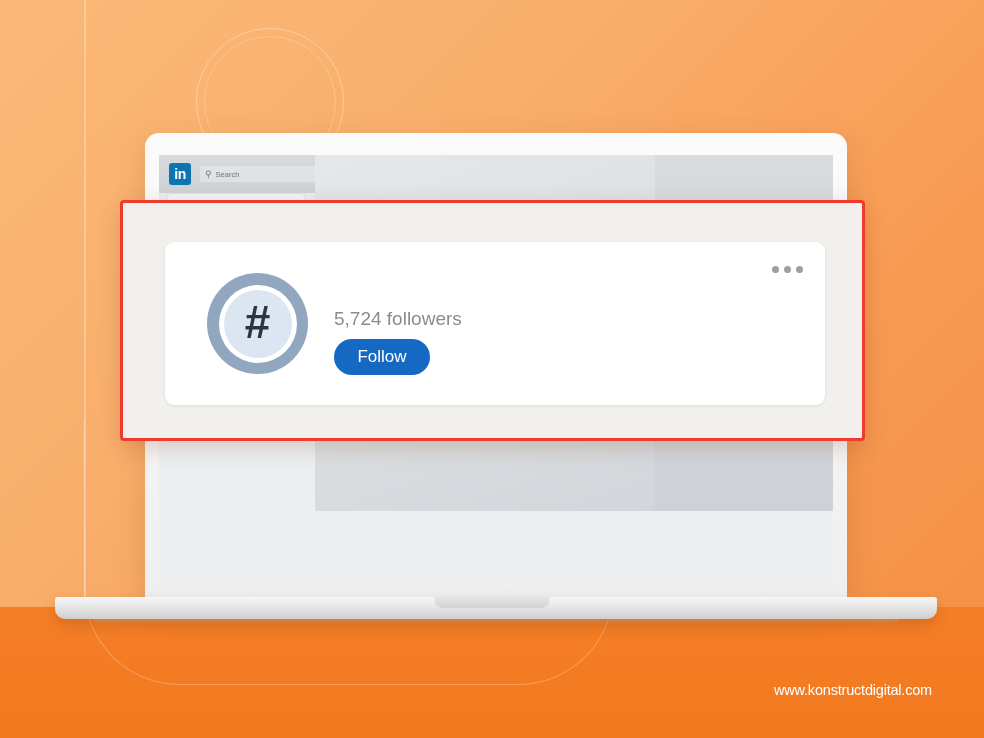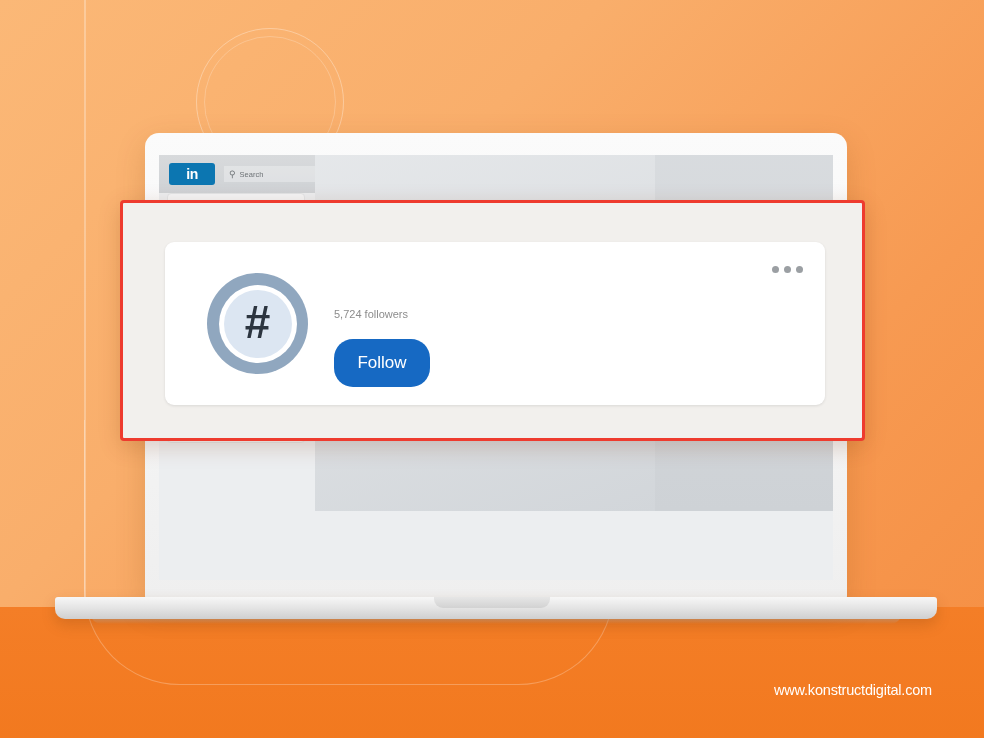--- a/index.html
+++ b/index.html
@@ -68,21 +68,21 @@
     border-radius:0 0 9px 9px;
   }
 
   
   #li-nav{
     position:absolute; left:0; top:0; width:674px; height:38px;
     background:linear-gradient(180deg,#D8DADC 0%,#CFD2D5 100%);
     display:flex; align-items:center;
   }
   #li-logo{
-    width:46px; height:22px; margin-left:10px;
+    width:22px; height:22px; margin-left:10px;
     background:#0C76B1; border-radius:3px;
     color:#fff; font-weight:bold; font-size:14px;
     display:flex; align-items:center; justify-content:center;
     letter-spacing:-.5px;
   }
   #li-search{
     margin-left:9px; width:162px; height:16px;
     background:rgba(255,255,255,0.30);
     display:flex; align-items:center; padding-left:5px; gap:4px;
   }
@@ -214,24 +214,24 @@
   #avatar-hash{
     font-size:46px; font-weight:bold; color:#2C3540; line-height:1;
     margin-top:-3px;
   }
   #card-title{
     position:absolute; left:169px; top:31px;
     font-size:24px; color:#191919; letter-spacing:-.3px;
   }
   #card-followers{
     position:absolute; left:169px; top:66px;
-    font-size:11px; color:#8C8C8C;
+    font-size:19px; color:#8C8C8C;
   }
   #follow-button{
-    position:absolute; left:169px; top:97px; width:96px; height:48px;
+    position:absolute; left:169px; top:97px; width:96px; height:36px;
     background:#1669C3; color:#fff; border:none; border-radius:19px;
     font-size:17px; font-family:"Liberation Sans", sans-serif; cursor:pointer;
   }
   #more-options{
     position:absolute; right:22px; top:24px;
     display:flex; gap:5px; align-items:center; cursor:pointer;
   }
   #more-options span{ width:7px;height:7px;border-radius:50%;background:#9B9FA3; display:block; }
 
   

